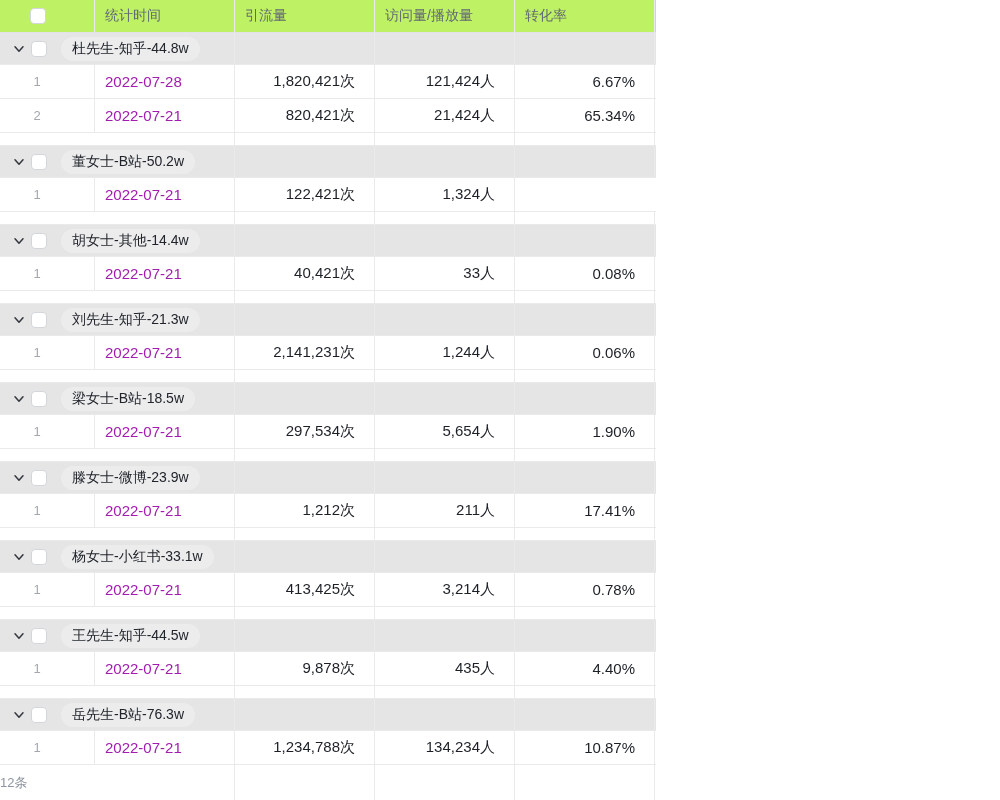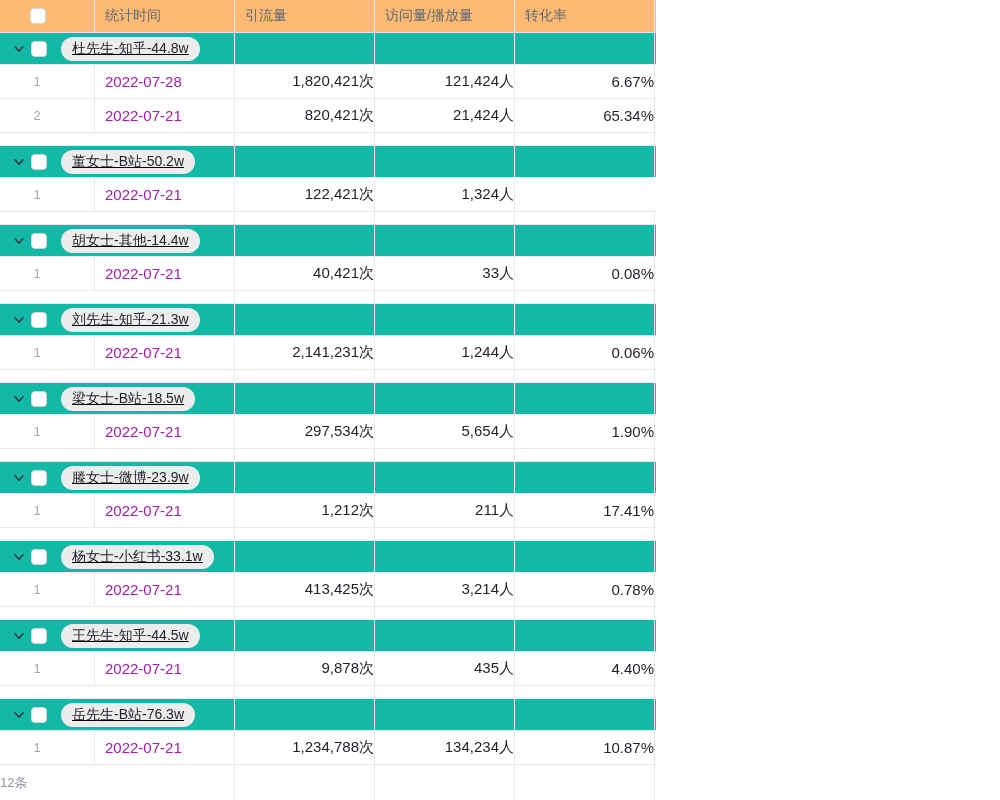--- a/index.html
+++ b/index.html
@@ -7,43 +7,43 @@
   body { font-family:"Liberation Sans","DejaVu Sans",sans-serif; -webkit-font-smoothing:antialiased; }
 
   #table { width:656px; background:#ffffff; }
 
   .row  { display:grid; }
   .cols5 { grid-template-columns:95px 140px 140px 140px 140px; }
   .cols4 { grid-template-columns:235px 140px 140px 140px; }
   .cell { border-right:1px solid #e9eaec; min-width:0; }
 
   
-  .header-row { height:33px; background:#fdba74; border-bottom:1px solid #e1e3e6; }
+  .header-row { height:33px; background:#bef264; border-bottom:1px solid #e1e3e6; }
   .header-row .cell { display:flex; align-items:center; padding-left:10px;
                       font-size:14px; color:#646a73; }
   .header-row .hc0 { padding-left:30px; }
 
   
-  .group-row { height:32px; border-bottom:1px solid #e9eaec; background:#14b8a6;text-decoration:underline; }
+  .group-row { height:32px; border-bottom:1px solid #e9eaec; background:#e5e5e5; }
   .group-cell { display:flex; align-items:center; padding-left:12px; }
   .chev { display:flex; align-items:center; margin-right:5px; cursor:pointer; }
   .checkbox { width:16px; height:16px; flex:none; background:#fff;
               border:1px solid #d3d6da; border-radius:4px; cursor:pointer; }
   .pill { margin-left:14px; height:24px; padding:0 11px; background:#ececed;
           border-radius:12px; display:flex; align-items:center;
           font-size:14px; color:#21252b; white-space:nowrap; }
 
   
   .data-row { height:34px; border-bottom:1px solid #e9eaec; background:#fff; }
   .c-idx  { display:flex; align-items:center; justify-content:center;
             padding-right:20px; font-size:13px; color:#a4a8ad; }
   .c-date { display:flex; align-items:center; padding-left:10px;
             font-size:15px; color:#a21caf; }
   .c-val  { display:flex; align-items:center; justify-content:flex-end;
-            padding-right:0; font-size:15px; color:#1d2127; }
+            padding-right:19px; font-size:15px; color:#1d2127; }
 
   
   .spacer-row { height:13px; border-bottom:1px solid #e9eaec; background:#fff; }
 
   
   .footer-row { height:35px; background:#fff; }
   .footer-cell { display:flex; align-items:center; 
                  font-size:13px; color:#8f959e; }
 </style>
 </head>

